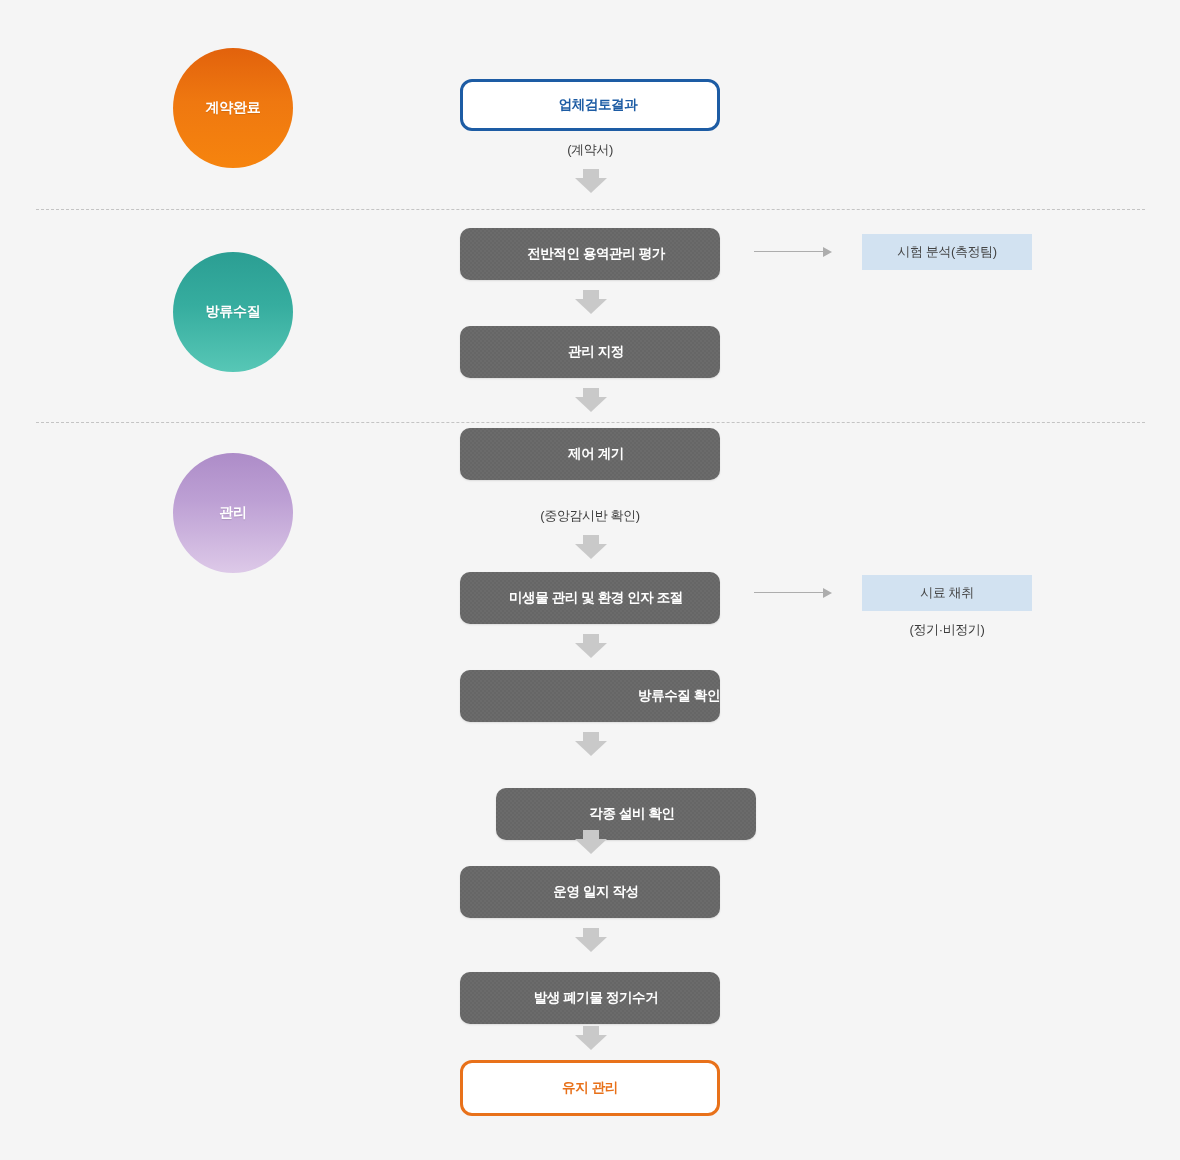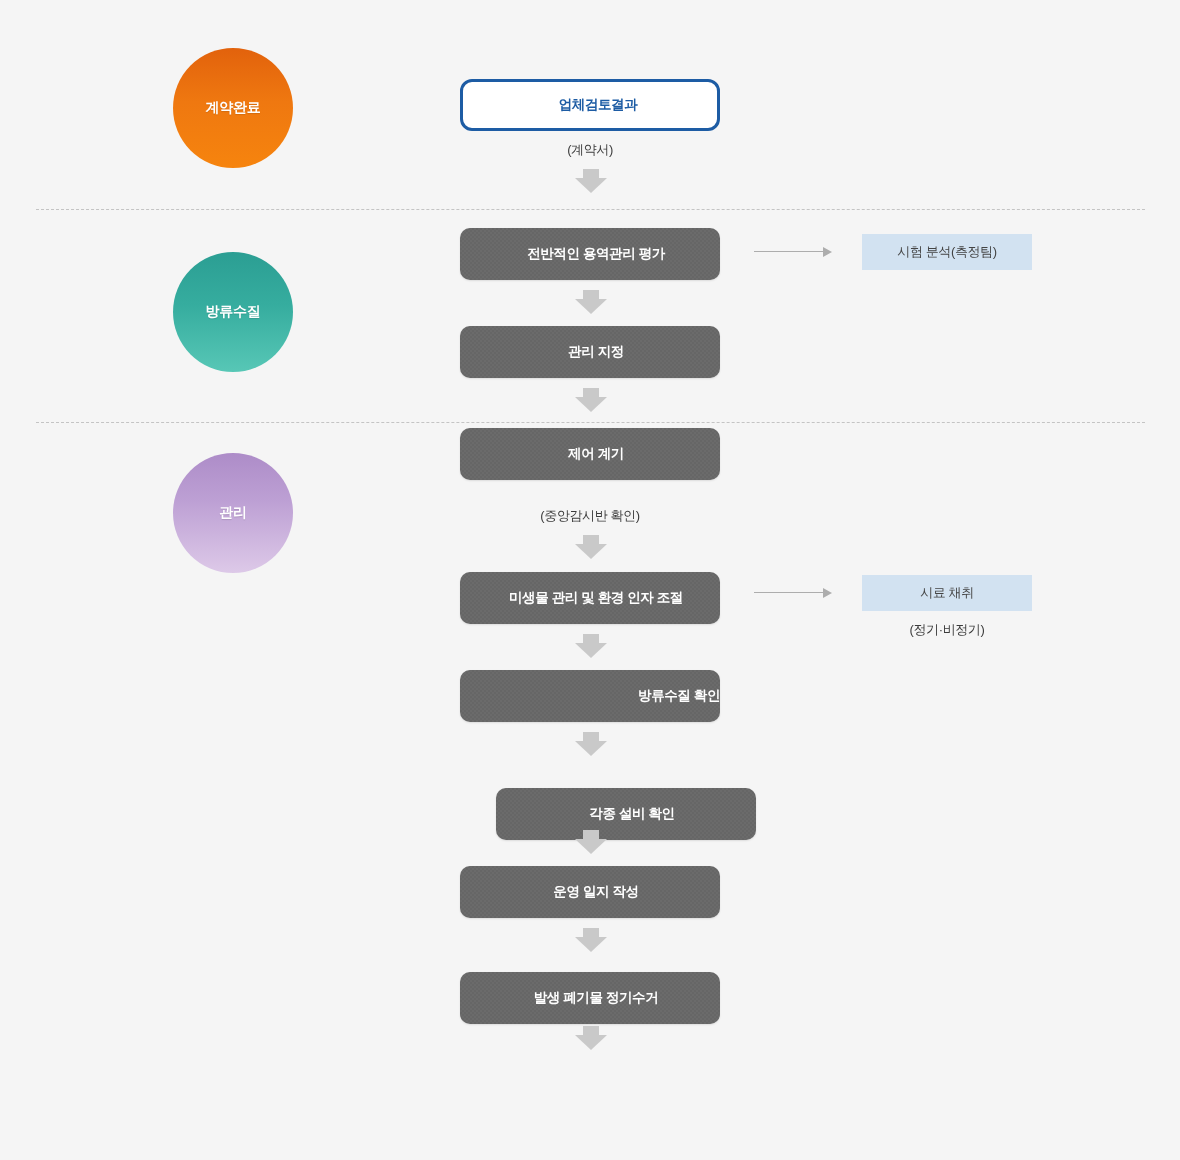--- a/index.html
+++ b/index.html
@@ -312,14 +312,17 @@
 
   <div class="node node-gray" style="top:948px;margin-top:24px;">
     <span>발생 폐기물 정기수거</span>
   </div>
 
   <div class="arrow-down" style="top:1026px;">
     <span class="stem"></span>
     <span class="head"></span>
   </div>
 
+  <div class="node node-outline-orange" style="top:1060px;">
+    <span>유지 관리</span>
+  </div>
 
 </div>
 
 </body></html>

